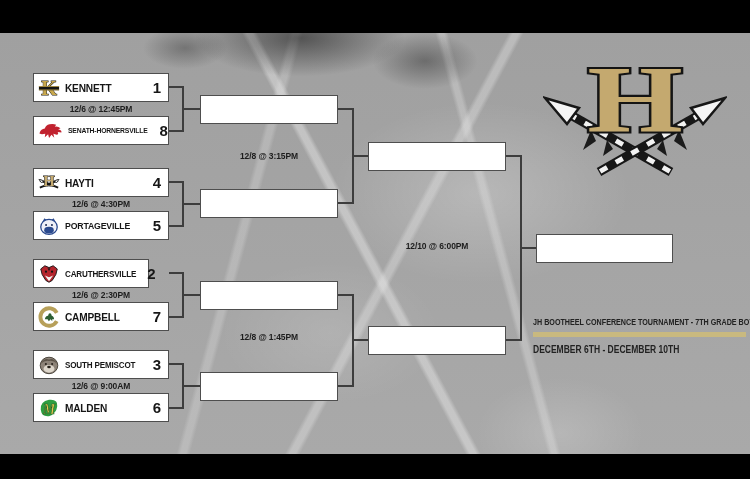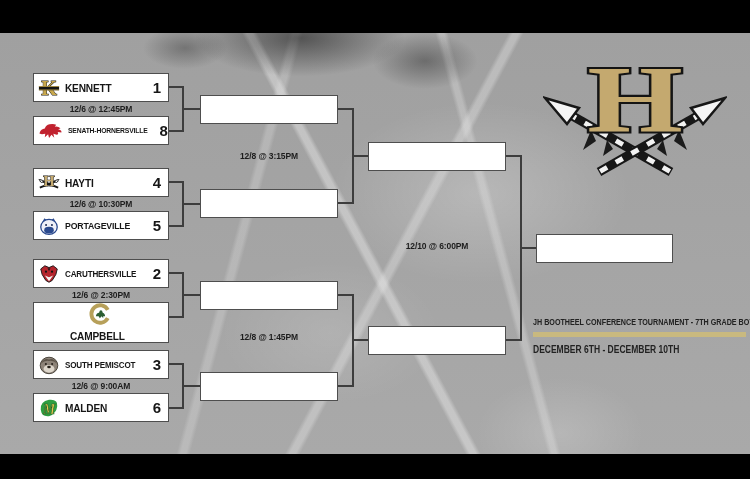--- a/index.html
+++ b/index.html
@@ -89,35 +89,35 @@
         <ellipse cx="12" cy="13" rx="9" ry="8.2" fill="#eef0f8" stroke="#2b4a8e" stroke-width="1.4"></ellipse>
         <ellipse cx="12" cy="16.5" rx="5.2" ry="3.6" fill="#2b4a8e"></ellipse>
         <circle cx="8.8" cy="11" r="1.1" fill="#1c2b52"></circle>
         <circle cx="15.2" cy="11" r="1.1" fill="#1c2b52"></circle>
       </svg>
     </span>
     <span class="name n-md">PORTAGEVILLE</span>
     <span class="seed">5</span>
   </div>
 
-  <div class="box team" style="left:33px;top:259px;width:136px;height:29px;">
+  <div class="box team" style="left:33px;top:259px;width:116px;height:29px;">
     <span class="logo">
       <svg width="22" height="22" viewBox="0 0 24 24">
         <path d="M3,6.5 L7.5,3 L12,5 L16.5,3 L21,6.5 L19.5,12.5 L15.5,19 L12,21 L8.5,19 L4.5,12.5 Z" fill="#b5242c" stroke="#141414" stroke-width="1"></path>
         <path d="M7.5,13.5 L12,20 L16.5,13.5 L12,15.5 Z" fill="#f4f4f4"></path>
         <circle cx="8.7" cy="9.5" r="1.2" fill="#141414"></circle>
         <circle cx="15.3" cy="9.5" r="1.2" fill="#141414"></circle>
         <path d="M11,5.5 L12,8 L13,5.5" stroke="#141414" stroke-width="1" fill="none"></path>
       </svg>
     </span>
     <span class="name n-sm">CARUTHERSVILLE</span>
     <span class="seed">2</span>
   </div>
 
-  <div class="box team" style="left:33px;top:302px;width:136px;height:41px;flex-direction:column;">
+  <div class="box team" style="left:33px;top:302px;width:136px;height:29px;">
     <span class="logo">
       <svg width="22" height="22" viewBox="0 0 24 24">
         <path d="M20.5,7.5 A9.5,9.5 0 1 0 20.5,16.5" fill="none" stroke="#b7a05a" stroke-width="4.2"></path>
         <path d="M7.5,14.5 Q8,10.5 11,10.5 Q11.5,8 13,8 Q14.5,8 15,10.5 Q17.5,11 17.5,14.5 L15.5,14.5 L15.5,16.5 L13.8,14.5 L11.8,16.5 L10.5,14.5 Z" fill="#2c5e33"></path>
       </svg>
     </span>
     <span class="name n-lg">CAMPBELL</span>
     <span class="seed">7</span>
   </div>
 
@@ -141,21 +141,21 @@
       <svg width="22" height="22" viewBox="0 0 24 24">
         <path d="M3,14 Q2,5 12,3 Q22,2 21,10 Q20,18 12,21 Q4,22 3,14 Z" fill="#2f9e41"></path>
         <text x="12" y="18" text-anchor="middle" font-family="'Liberation Serif',serif" font-size="15" font-weight="bold" font-style="italic" fill="#e8c84f" stroke="#1c5f28" stroke-width="0.6">M</text>
       </svg>
     </span>
     <span class="name n-lg">MALDEN</span>
     <span class="seed">6</span>
   </div>
 
   <div class="time" style="left:33px;top:103px;width:136px;">12/6 @ 12:45PM</div>
-  <div class="time" style="left:33px;top:198px;width:136px;">12/6 @ 10:30PM</div>
+  <div class="time" style="left:33px;top:198px;width:136px;">12/6 @ 4:30PM</div>
   <div class="time" style="left:33px;top:289px;width:136px;">12/6 @ 2:30PM</div>
   <div class="time" style="left:33px;top:380px;width:136px;">12/6 @ 9:00AM</div>
   <div class="time" style="left:200px;top:150px;width:138px;">12/8 @ 3:15PM</div>
   <div class="time" style="left:200px;top:331px;width:138px;">12/8 @ 1:45PM</div>
   <div class="time" style="left:368px;top:240px;width:138px;">12/10 @ 6:00PM</div>
 
   <div class="box" style="left:200px;top:95px;width:138px;height:29px;"></div>
   <div class="box" style="left:200px;top:189px;width:138px;height:29px;"></div>
   <div class="box" style="left:200px;top:281px;width:138px;height:29px;"></div>
   <div class="box" style="left:200px;top:372px;width:138px;height:29px;"></div>

